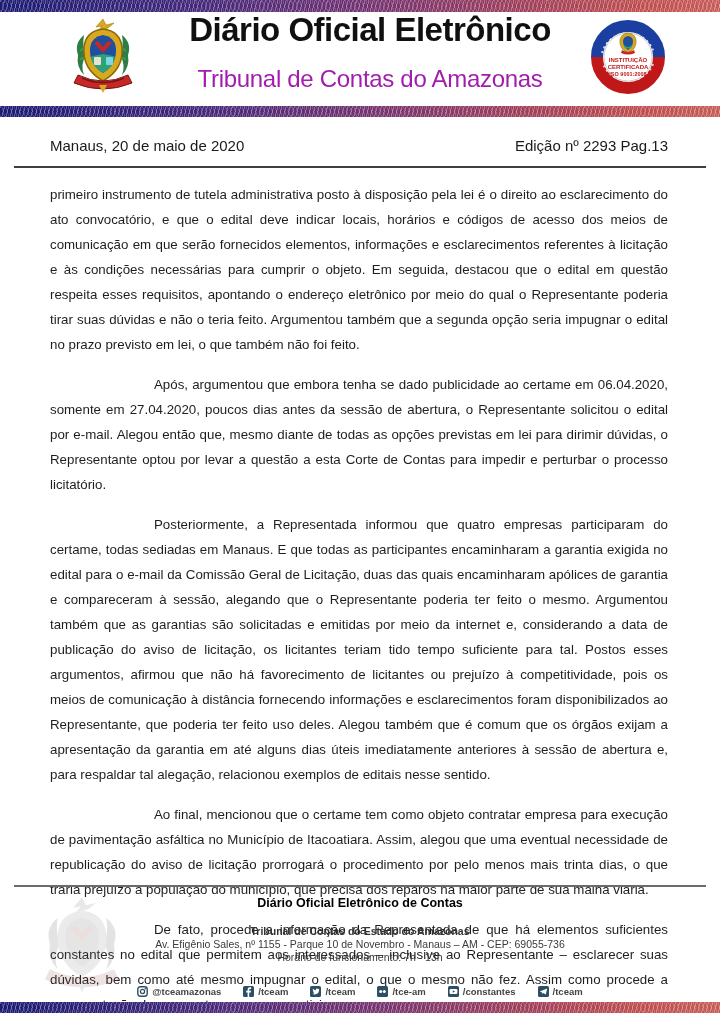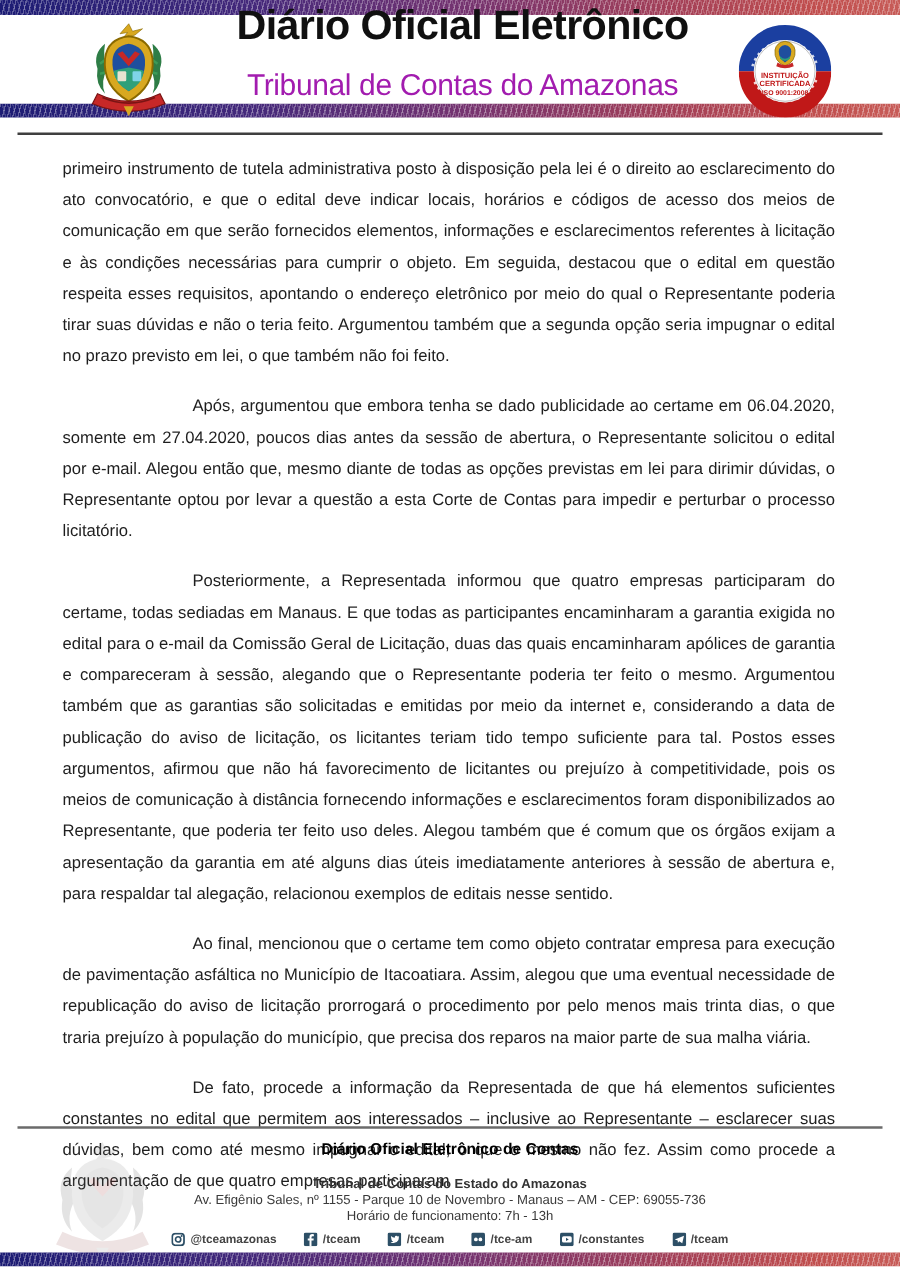--- a/index.html
+++ b/index.html
@@ -17,22 +17,22 @@
     height:12px;
     background-image:
       repeating-linear-gradient(105deg, rgba(255,255,255,.30) 0 1px, transparent 1px 4px),
       repeating-linear-gradient(75deg, rgba(255,255,255,.16) 0 1px, transparent 1px 4px),
       linear-gradient(90deg,#1c1c74 0%,#45297b 28%,#763470 52%,#a24059 74%,#c04e4e 90%,#c75c58 100%);
   }
   .band.thin{height:11px;}
   
   .header{
     position:relative;
-    height:71px;
-    display:flex;align-items:flex-end;
+    height:94px;
+    display:flex;align-items:flex-start;
   }
   .coat-of-arms{position:absolute;left:70px;top:5px;}
   .cert-badge{position:absolute;right:55px;top:8px;}
   .title-block{flex:1;text-align:center;padding-left:60px;padding-right:40px;}
   .doc-title{
     font-size:33px;font-weight:bold;letter-spacing:-0.5px;
     color:#101010;line-height:1.1;
   }
   .doc-subtitle{
     font-size:24px;color:#a21caf;margin-top:17px;letter-spacing:-0.3px;
@@ -63,21 +63,21 @@
     text-align:center;
   }
   .footer-watermark{
     position:absolute;left:22px;top:8px;opacity:0.16;
   }
   .footer-title{font-size:12.5px;font-weight:bold;color:#000000;line-height:15px;}
   .footer-org{font-size:10.5px;font-weight:bold;color:#333;line-height:13px;margin-top:14px;}
   .footer-line{font-size:10.5px;color:#3a3a3a;line-height:13px;}
   .social-row{
     display:flex;justify-content:center;align-items:flex-start;
-    gap:22px;margin-top:6px;
+    gap:22px;margin-top:22px;
   }
   .social-item{display:flex;align-items:center;gap:4px;}
   .social-item .label{font-size:9.5px;font-weight:bold;color:#444;}
   .bottom-band{position:absolute;left:0;right:0;bottom:5px;}
   .icon svg{display:block;}
 </style>
 </head>
 <body>
 
 <div class="page">
@@ -133,20 +133,24 @@
 
         <text x="37" y="42" text-anchor="middle" font-size="6" font-weight="bold" fill="#c01818" font-family="Liberation Sans, sans-serif">INSTITUIÇÃO</text>
         <text x="37" y="49" text-anchor="middle" font-size="6" font-weight="bold" fill="#c01818" font-family="Liberation Sans, sans-serif">CERTIFICADA</text>
         <text x="37" y="56" text-anchor="middle" font-size="5.5" font-weight="bold" fill="#c01818" font-family="Liberation Sans, sans-serif">ISO 9001:2008</text>
       </svg>
     </div>
   </div>
 
   <div class="band thin"></div>
 
+  <div class="meta-row">
+    <span>Manaus, 20 de maio de 2020</span>
+    <span>Edição nº 2293 Pag.13</span>
+  </div>
   <hr class="rule">
 
   <div class="body-text">
     <p>primeiro instrumento de tutela administrativa posto à disposição pela lei é o direito ao esclarecimento do ato convocatório, e que o edital deve indicar locais, horários e códigos de acesso dos meios de comunicação em que serão fornecidos elementos, informações e esclarecimentos referentes à licitação e às condições necessárias para cumprir o objeto. Em seguida, destacou que o edital em questão respeita esses requisitos, apontando o endereço eletrônico por meio do qual o Representante poderia tirar suas dúvidas e não o teria feito. Argumentou também que a segunda opção seria impugnar o edital no prazo previsto em lei, o que também não foi feito.</p>
     <p class="indent">Após, argumentou que embora tenha se dado publicidade ao certame em 06.04.2020, somente em 27.04.2020, poucos dias antes da sessão de abertura, o Representante solicitou o edital por e-mail. Alegou então que, mesmo diante de todas as opções previstas em lei para dirimir dúvidas, o Representante optou por levar a questão a esta Corte de Contas para impedir e perturbar o processo licitatório.</p>
     <p class="indent">Posteriormente, a Representada informou que quatro empresas participaram do certame, todas sediadas em Manaus. E que todas as participantes encaminharam a garantia exigida no edital para o e-mail da Comissão Geral de Licitação, duas das quais encaminharam apólices de garantia e compareceram à sessão, alegando que o Representante poderia ter feito o mesmo. Argumentou também que as garantias são solicitadas e emitidas por meio da internet e, considerando a data de publicação do aviso de licitação, os licitantes teriam tido tempo suficiente para tal. Postos esses argumentos, afirmou que não há favorecimento de licitantes ou prejuízo à competitividade, pois os meios de comunicação à distância fornecendo informações e esclarecimentos foram disponibilizados ao Representante, que poderia ter feito uso deles. Alegou também que é comum que os órgãos exijam a apresentação da garantia em até alguns dias úteis imediatamente anteriores à sessão de abertura e, para respaldar tal alegação, relacionou exemplos de editais nesse sentido.</p>
     <p class="indent">Ao final, mencionou que o certame tem como objeto contratar empresa para execução de pavimentação asfáltica no Município de Itacoatiara. Assim, alegou que uma eventual necessidade de republicação do aviso de licitação prorrogará o procedimento por pelo menos mais trinta dias, o que traria prejuízo à população do município, que precisa dos reparos na maior parte de sua malha viária.</p>
     <p class="indent">De fato, procede a informação da Representada de que há elementos suficientes constantes no edital que permitem aos interessados – inclusive ao Representante – esclarecer suas dúvidas, bem como até mesmo impugnar o edital, o que o mesmo não fez. Assim como procede a argumentação de que quatro empresas participaram</p>
   </div>
 

